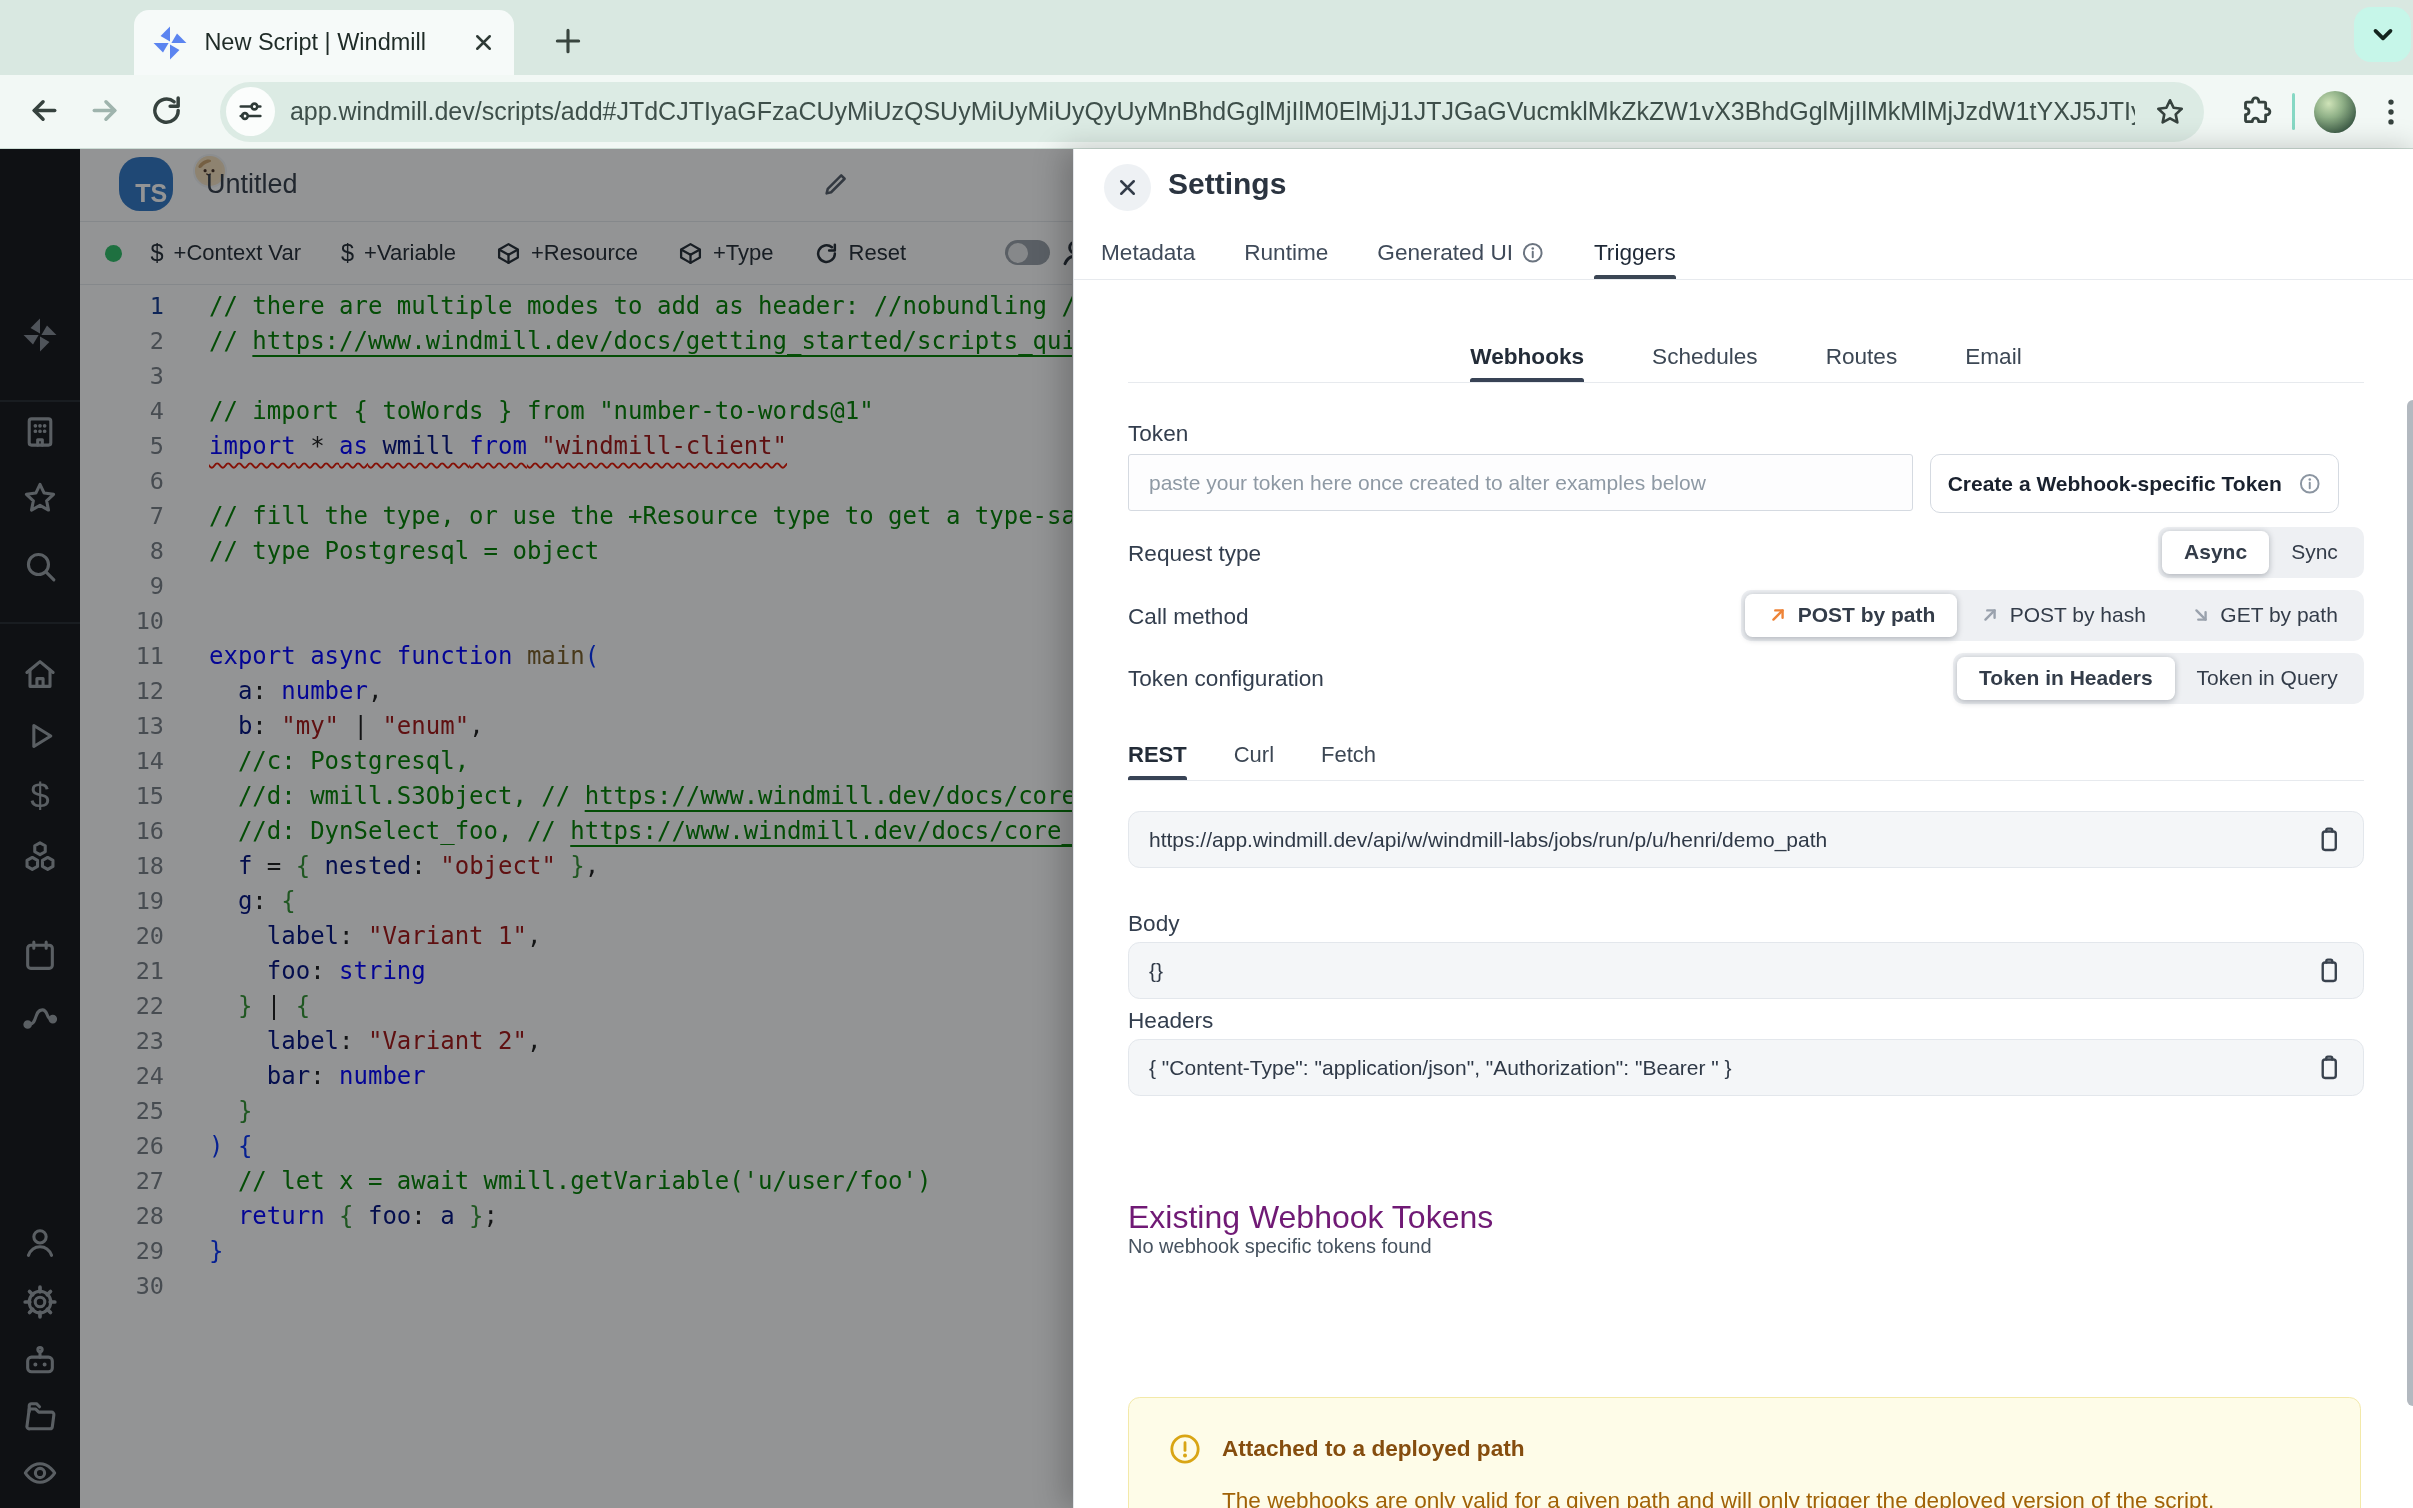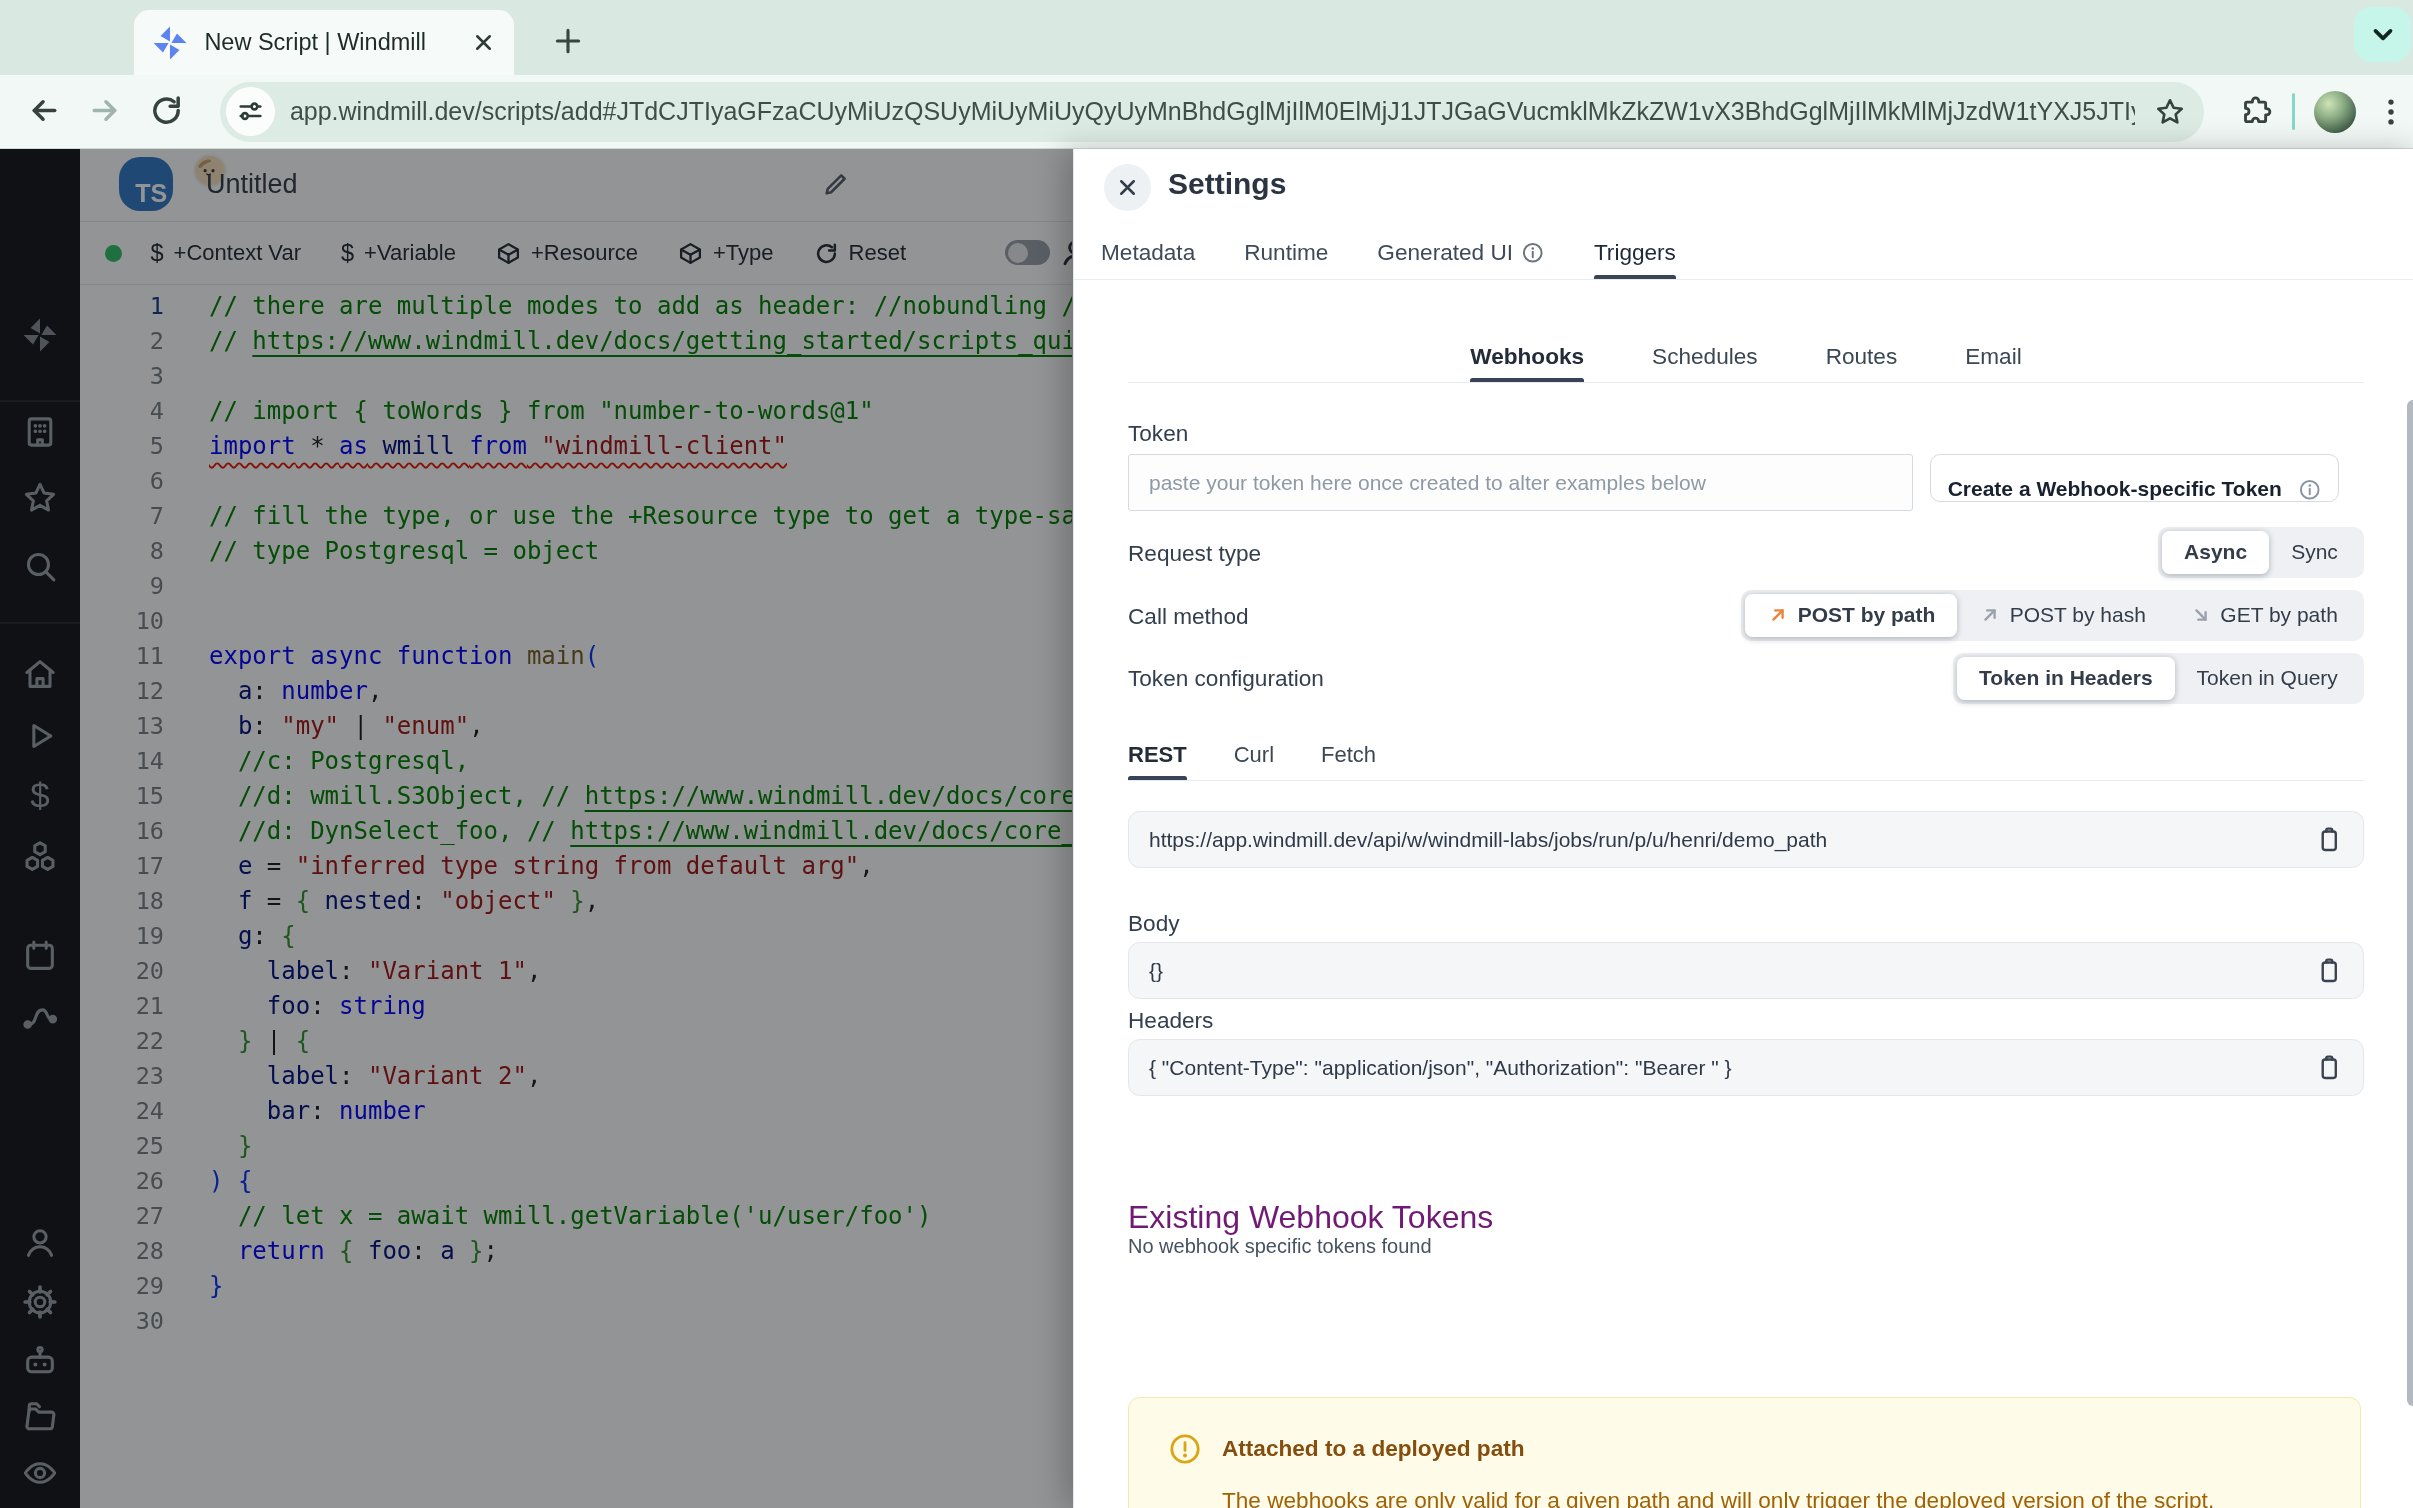--- a/index.html
+++ b/index.html
@@ -88,22 +88,22 @@
   .trigger-tabs{position:absolute;top:50px;left:54px;right:59px;height:52px;border-bottom:1.7px solid #e7eaee;
     box-sizing:border-box;display:flex;gap:68px;justify-content:center;}
   .tr-tab{font-size:22.6px;color:#3c4penny554;color:#3c4754;display:flex;align-items:center;position:relative;}
   .tr-tab.active{font-weight:700;color:#232c38;}
   .tr-tab.active::after{content:"";position:absolute;left:0;right:0;bottom:0;height:4.2px;background:#384355;border-radius:2.5px 2.5px 0 0;}
 
   .sec-label{position:absolute;left:54px;font-size:22.6px;font-weight:500;color:#333e4e;}
   .token-input{position:absolute;left:54px;top:173px;width:743px;height:55px;border:1.7px solid #d5dae1;border-radius:3px;
     background:#fdfdfe;font-size:21px;color:#333;padding:0 20px;font-family:"Liberation Sans",sans-serif;box-sizing:content-box;}
   .token-input::placeholder{color:#8e99a4;}
-  .create-btn{position:absolute;left:856px;top:173px;width:409px;height:48px;border:1.7px solid #d5dae1;border-radius:10px;
-    background:#fff;display:flex;align-items:flex-end;justify-content:center;gap:16px;font-size:21px;font-weight:600;color:#19212e;box-sizing:border-box;}
+  .create-btn{position:absolute;left:856px;top:173px;width:409px;height:59px;border:1.7px solid #d5dae1;border-radius:10px;
+    background:#fff;display:flex;align-items:center;justify-content:center;gap:16px;font-size:21px;font-weight:600;color:#19212e;box-sizing:border-box;}
   .create-btn .info{color:#8b95a1;}
 
   .seg{position:absolute;display:flex;background:#eef0f3;border-radius:10px;padding:4.2px;align-items:stretch;}
   .seg-opt{padding:9.2px 22px;border-radius:7.5px;color:#333c49;font-weight:500;font-size:21px;
     display:flex;align-items:center;gap:8.4px;white-space:nowrap;}
   .seg-opt.sel{background:#fff;font-weight:700;box-shadow:0 1.7px 6.7px rgba(16,24,40,.28);}
   .seg-opt .arr{flex:none;}
 
   .ex-tabs{position:absolute;top:448px;left:54px;right:59px;height:52px;border-bottom:1.7px solid #e7eaee;
     box-sizing:border-box;display:flex;gap:47px;}
@@ -394,21 +394,20 @@
           <div class="code-line"><span class="gutter">7</span><span class="ltext"><span class="tk-com">// fill the type, or use the +Resource type to get a type-safe</span></span></div>
           <div class="code-line"><span class="gutter">8</span><span class="ltext"><span class="tk-com">// type Postgresql = object</span></span></div>
           <div class="code-line"><span class="gutter">9</span><span class="ltext"></span></div>
           <div class="code-line"><span class="gutter">10</span><span class="ltext"></span></div>
           <div class="code-line"><span class="gutter">11</span><span class="ltext"><span class="tk-kw">export</span><span class="tk-pln"> </span><span class="tk-kw">async</span><span class="tk-pln"> </span><span class="tk-kw">function</span><span class="tk-fn"> main</span><span class="tk-brB">(</span></span></div>
           <div class="code-line"><span class="gutter">12</span><span class="ltext"><span class="tk-id">  a</span><span class="tk-pln">: </span><span class="tk-type">number</span><span class="tk-pln">,</span></span></div>
           <div class="code-line"><span class="gutter">13</span><span class="ltext"><span class="tk-id">  b</span><span class="tk-pln">: </span><span class="tk-str">"my"</span><span class="tk-pln"> | </span><span class="tk-str">"enum"</span><span class="tk-pln">,</span></span></div>
           <div class="code-line"><span class="gutter">14</span><span class="ltext"><span class="tk-com">  //c: Postgresql,</span></span></div>
           <div class="code-line"><span class="gutter">15</span><span class="ltext"><span class="tk-com">  //d: wmill.S3Object, // </span><span class="tk-lnk">https://www.windmill.dev/docs/core_concepts/persistent_storage</span></span></div>
           <div class="code-line"><span class="gutter">16</span><span class="ltext"><span class="tk-com">  //d: DynSelect_foo, // </span><span class="tk-lnk">https://www.windmill.dev/docs/core_concepts</span></span></div>
-          <div class="code-line"><span class="gutter">17</span><span class="ltext"><span class="tk-id">  e</span><span class="tk-pln"> = </span><span class="tk-str">"inferred type string from default arg"</span><span class="tk-pln">,</span></span></div>
           <div class="code-line"><span class="gutter">18</span><span class="ltext"><span class="tk-id">  f</span><span class="tk-pln"> = </span><span class="tk-brG">{</span><span class="tk-id"> nested</span><span class="tk-pln">: </span><span class="tk-str">"object"</span><span class="tk-brG"> }</span><span class="tk-pln">,</span></span></div>
           <div class="code-line"><span class="gutter">19</span><span class="ltext"><span class="tk-id">  g</span><span class="tk-pln">: </span><span class="tk-brG">{</span></span></div>
           <div class="code-line"><span class="gutter">20</span><span class="ltext"><span class="tk-id">    label</span><span class="tk-pln">: </span><span class="tk-str">"Variant 1"</span><span class="tk-pln">,</span></span></div>
           <div class="code-line"><span class="gutter">21</span><span class="ltext"><span class="tk-id">    foo</span><span class="tk-pln">: </span><span class="tk-type">string</span></span></div>
           <div class="code-line"><span class="gutter">22</span><span class="ltext"><span class="tk-brG">  }</span><span class="tk-pln"> | </span><span class="tk-brG">{</span></span></div>
           <div class="code-line"><span class="gutter">23</span><span class="ltext"><span class="tk-id">    label</span><span class="tk-pln">: </span><span class="tk-str">"Variant 2"</span><span class="tk-pln">,</span></span></div>
           <div class="code-line"><span class="gutter">24</span><span class="ltext"><span class="tk-id">    bar</span><span class="tk-pln">: </span><span class="tk-type">number</span></span></div>
           <div class="code-line"><span class="gutter">25</span><span class="ltext"><span class="tk-brG">  }</span></span></div>
           <div class="code-line"><span class="gutter">26</span><span class="ltext"><span class="tk-brB">) {</span></span></div>
           <div class="code-line"><span class="gutter">27</span><span class="ltext"><span class="tk-com">  // let x = await wmill.getVariable('u/user/foo')</span></span></div>

